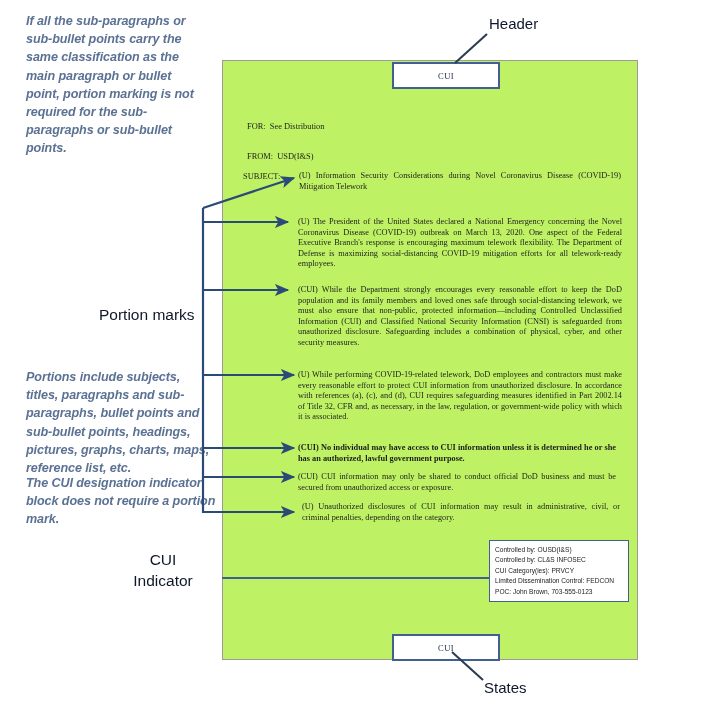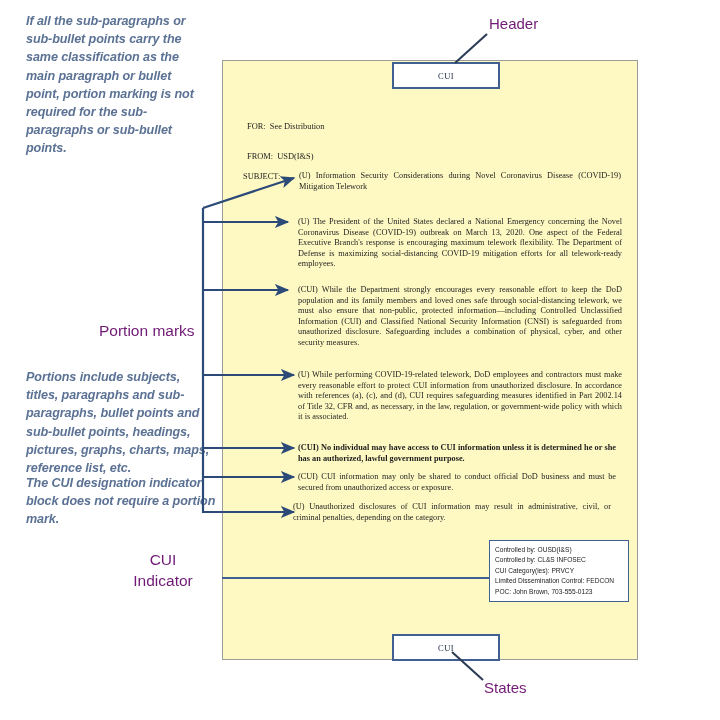--- a/index.html
+++ b/index.html
@@ -24,39 +24,39 @@
     letter-spacing:-0.1px;
   }
   #anno-sub-same{left:26px;top:12px;width:178px;}
   #anno-sub-diff{left:26px;top:150px;width:178px;}
   #anno-portions-include{left:26px;top:368px;width:186px;}
   #anno-cui-block{left:26px;top:474px;width:190px;}
 
   
   .callout{
     position:absolute;
-    color:#701a75;
+    color:#0f172a;
     font-size:15px;
     font-weight:400;
     line-height:19px;
   }
   #label-header{left:489px;top:14px;}
   #label-footer{left:484px;top:678px;}
-  #label-portion-marks{left:99px;top:321px;font-size:15.5px;}
+  #label-portion-marks{left:99px;top:305px;font-size:15.5px;}
   #label-cui-di{
     left:110px;top:549px;width:106px;text-align:center;
     font-size:15.5px;line-height:21px;
   }
 
   
   #doc-page{
     position:absolute;
     left:222px;top:60px;
     width:416px;height:600px;
-    background:#fef9c3;
+    background:#bef264;
     border:1.6px solid #9b9b9b;
     box-sizing:border-box;
   }
 
   
   .cui-banner{
     position:absolute;
     width:108px;height:27px;
     border:2px solid #3f6091;
     background:#ffffff;
@@ -145,21 +145,21 @@
     <div class="doc-text" style="position:absolute;left:75px;top:156px;width:324px;">(U) The President of the United States declared a National Emergency concerning the Novel Coronavirus Disease (COVID-19) outbreak on March 13, 2020.  One aspect of the Federal Executive Branch's response is encouraging maximum telework flexibility. The Department of Defense is maximizing social-distancing COVID-19 mitigation efforts for all telework-ready employees.</div>
 
     <div class="doc-text" style="position:absolute;left:75px;top:224px;width:324px;">(CUI) While the Department strongly encourages every reasonable effort to keep the DoD population and its family members and loved ones safe through social-distancing telework, we must also ensure that non-public, protected information—including Controlled Unclassified Information (CUI) and Classified National Security Information (CNSI) is safeguarded from unauthorized disclosure.  Safeguarding includes a combination of physical, cyber, and other security measures.</div>
 
     <div class="doc-text" style="position:absolute;left:75px;top:309px;width:324px;">(U) While performing COVID-19-related telework, DoD employees and contractors must make every reasonable effort to protect CUI information from unauthorized disclosure.  In accordance with references (a), (c), and (d), CUI requires safeguarding measures identified in Part 2002.14 of Title 32, CFR and, as necessary, in the law, regulation, or government-wide policy with which it is associated.</div>
 
     <div class="doc-text" style="position:absolute;left:75px;top:382px;width:318px;font-weight:bold;">(CUI) No individual may have access to CUI information unless it is determined he or she has an authorized, lawful government purpose.</div>
 
     <div class="doc-text" style="position:absolute;left:75px;top:411px;width:318px;">(CUI) CUI information may only be shared to conduct official DoD business and must be secured from unauthorized access or exposure.</div>
 
-    <div class="doc-text" style="position:absolute;left:70px;top:441px;width:318px;">(U) Unauthorized disclosures of CUI information may result in administrative, civil, or criminal penalties, depending on the category.</div>
+    <div class="doc-text" style="position:absolute;left:79px;top:441px;width:318px;">(U) Unauthorized disclosures of CUI information may result in administrative, civil, or criminal penalties, depending on the category.</div>
   </div>
 
   <div class="cui-banner" id="cui-header-box">
     <span>CUI</span>
   </div>
 
   <div class="cui-banner" id="cui-footer-box">
     <span>CUI</span>
   </div>
 

